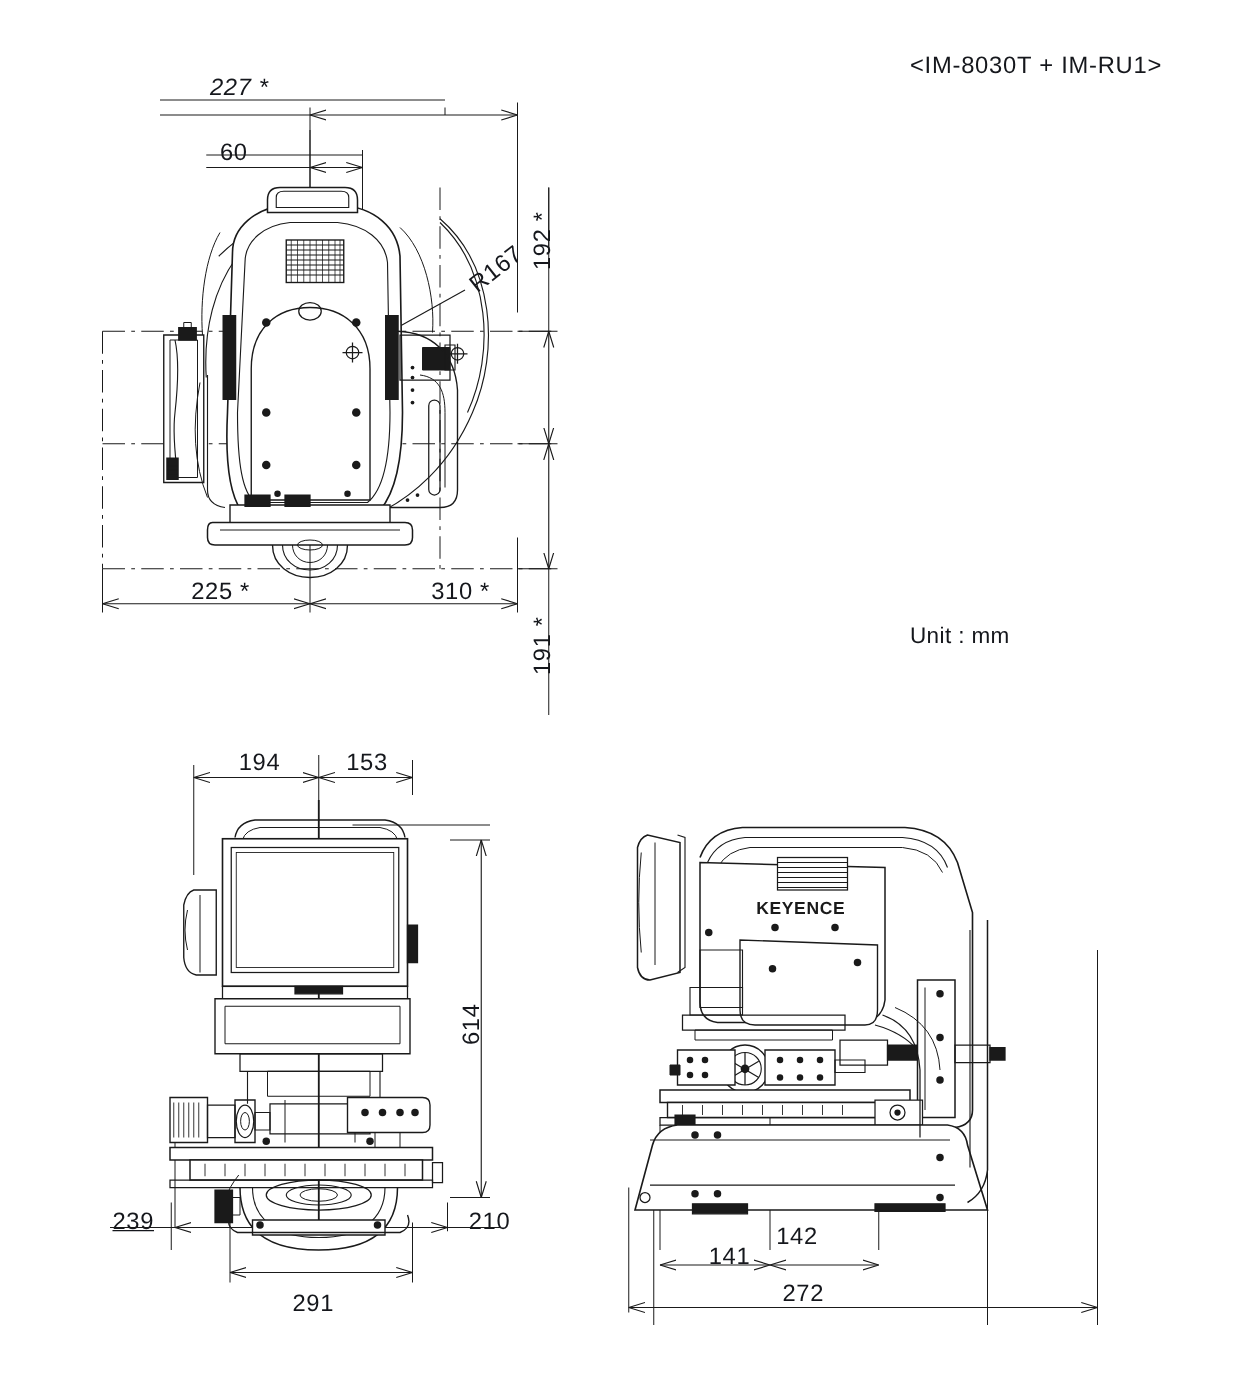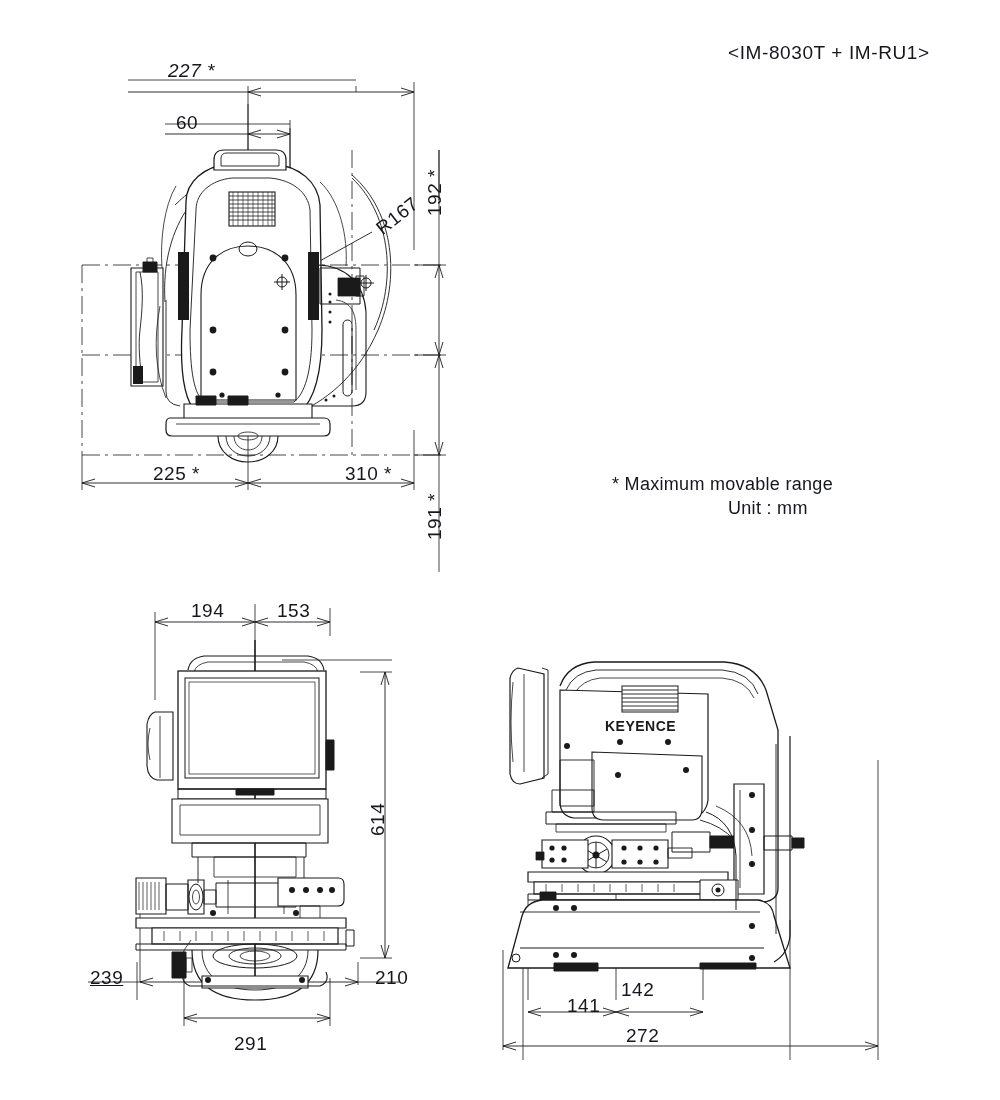--- a/index.html
+++ b/index.html
@@ -44,21 +44,20 @@
   .rot-diag { transform: rotate(-38deg); transform-origin: left top; }
   
 </style>
 </head>
 <body>
 
 <div id="sheet">
 
   <div class="lbl title" style="left:728px; top:42px;">&lt;IM-8030T + IM-RU1&gt;</div>
 
-  <div class="lbl note" style="left:612px; top:474px;">* Maximum movable range</div>
   <div class="lbl note" style="left:728px; top:498px;">Unit : mm</div>
 
   <div class="lbl" style="left:168px; top:60px;font-style:italic;">227 *</div>
   <div class="lbl" style="left:176px; top:112px;">60</div>
   <div class="lbl rot-diag" style="left:372px; top:222px;">R167</div>
   <div class="lbl rot90" style="left:424px; top:216px;">192 *</div>
   <div class="lbl rot90" style="left:424px; top:540px;">191 *</div>
   <div class="lbl" style="left:153px; top:463px;">225 *</div>
   <div class="lbl" style="left:310px; top:463px;margin-left:35px;">310 *</div>
 

